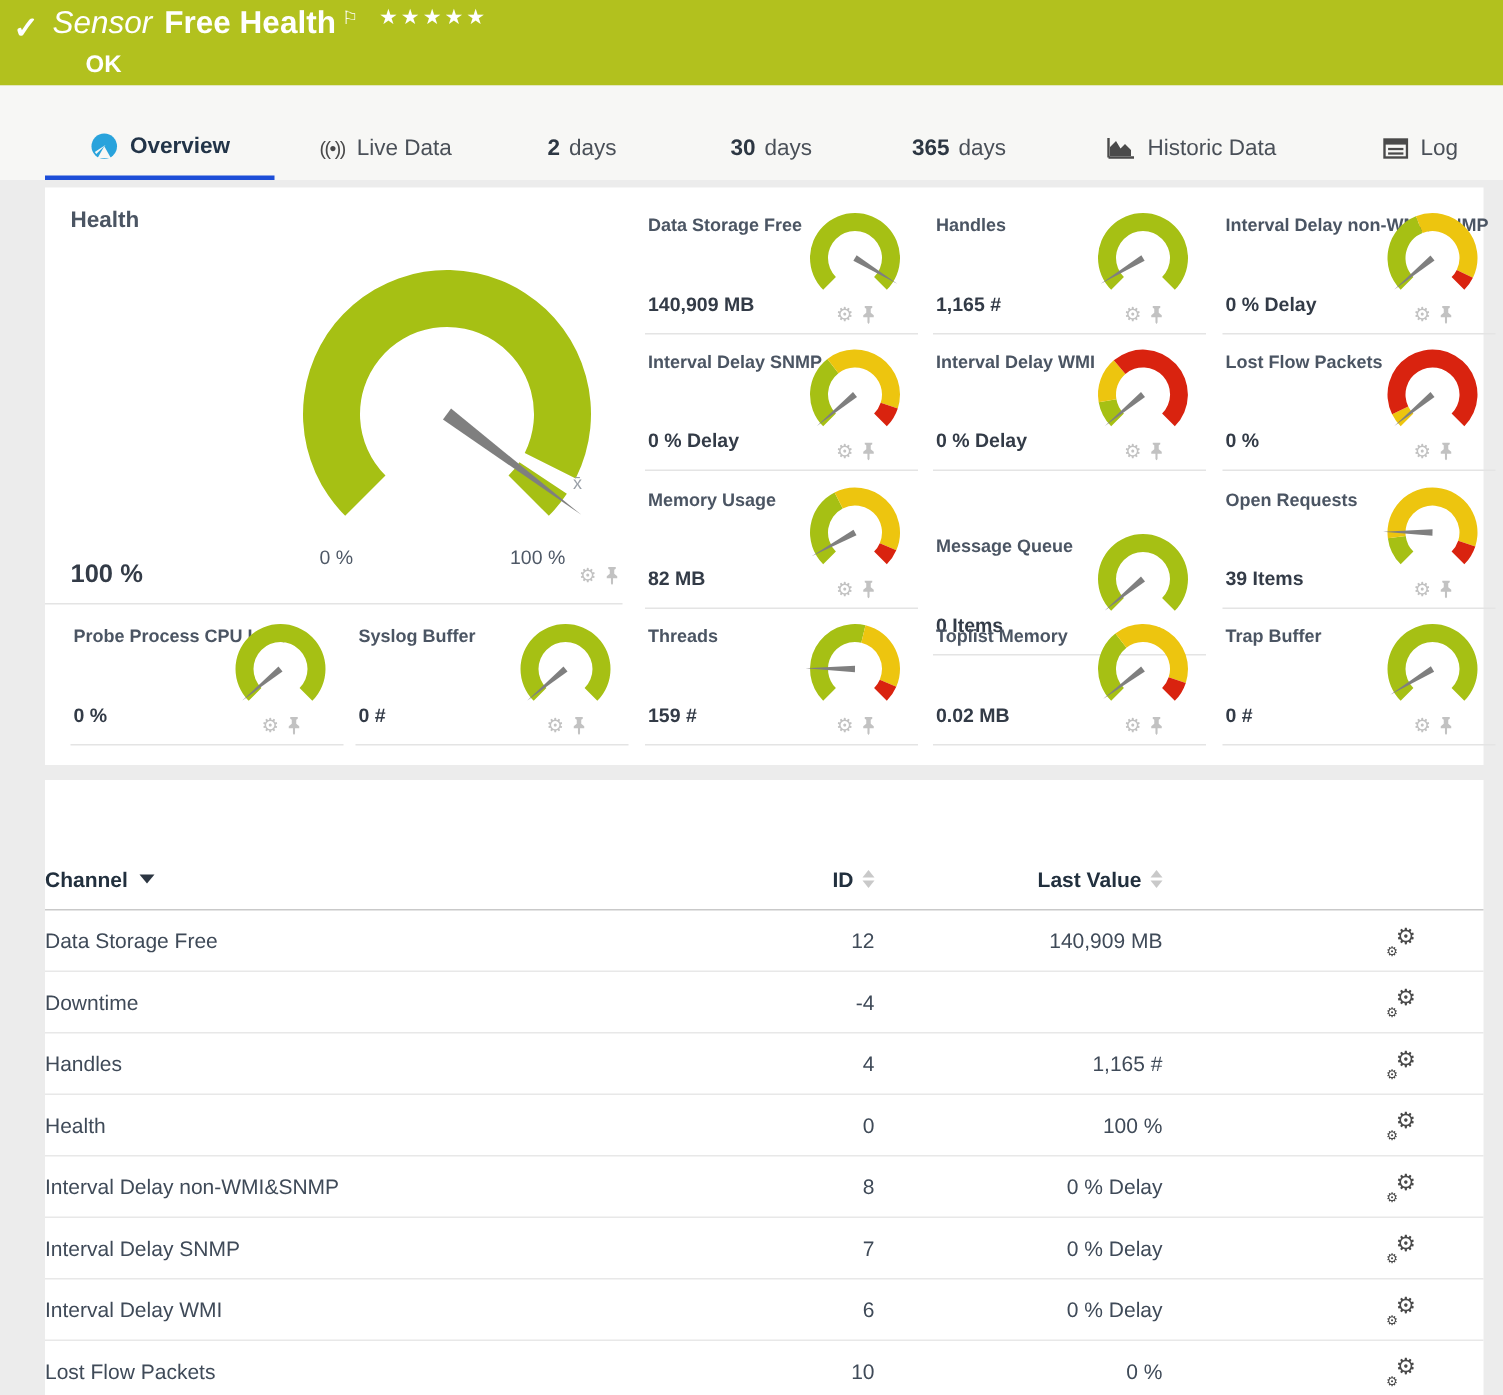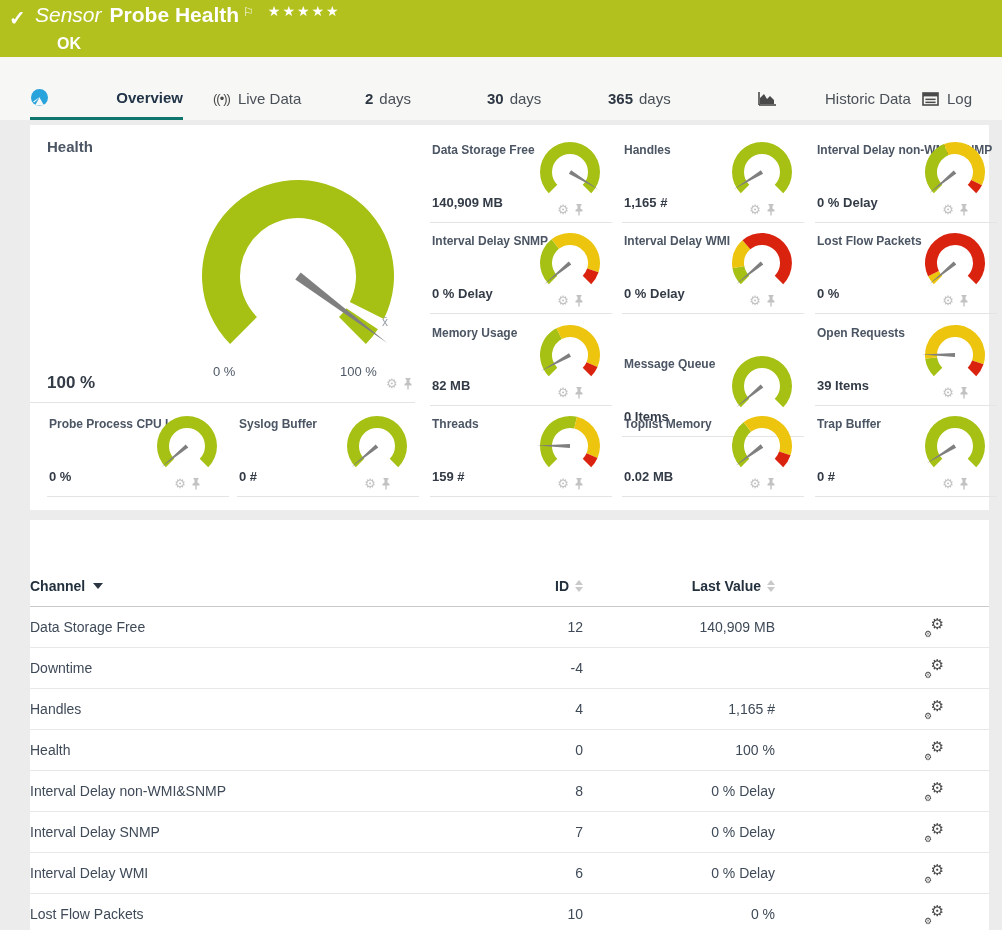--- a/index.html
+++ b/index.html
@@ -18,21 +18,21 @@
   .titlerow .sensor-name{ font-weight:bold; font-size:21px; }
   .titlerow .flag{ font-size:12px; vertical-align:super; margin-left:4px; }
   .titlerow .stars{ font-size:14px; letter-spacing:2px; margin-left:14px; vertical-align:6px; }
   .statusrow{ position:absolute; left:57px; top:35px; font-size:16px; font-weight:bold; }
   
   .tabbar{ position:relative; height:63px; background:#f7f7f5; }
   .tab{ position:absolute; top:0; bottom:0; display:flex; align-items:center; padding-top:20px;
         font-size:15px; color:#4a5058; cursor:pointer; white-space:nowrap; }
   .tab .ticon{ margin-right:8px; display:inline-flex; align-items:center; }
   .tab .num{ font-weight:bold; color:#2d3743; margin-right:6px; }
-  .tab.active{ left:30px; width:153px; justify-content:space-between; border-bottom:3px solid #0f766e;
+  .tab.active{ left:30px; width:153px; justify-content:center; border-bottom:3px solid #1d4ed8;
                color:#223448; font-weight:bold; }
   .broadcast{ font-size:13px; color:#4a4a4a; letter-spacing:-1px; }
   
   .panel{ position:absolute; left:30px; width:959px; background:#fff; }
   .panel-gauges{ top:125px; height:385px; }
   .panel-table{ top:520px; height:415px; }
   
   .health{ position:absolute; left:0; top:0; width:385px; height:278px; border-bottom:1px solid #e4e4e4; }
   .health-title{ position:absolute; left:17px; top:13px; font-size:15px; font-weight:bold; color:#4b5563; }
   .health-gauge{ position:absolute; left:153px; top:51px; }
@@ -69,21 +69,21 @@
   .gears .g2{ position:absolute; left:0; bottom:-2px; font-size:9px; }
   
   .gauge-ic, .hist-ic, .log-ic{ display:block; }
 </style>
 </head>
 <body>
 
 <header class="topbar">
   <span class="check">✓</span>
   <div class="titlerow">
-    <span class="sensor-type">Sensor</span><span class="sensor-name">Probe Health</span><span class="flag">⚐</span><span class="stars">★★★★★</span>
+    <span class="sensor-type">Sensor</span><span class="sensor-name">Free Health</span><span class="flag">⚐</span><span class="stars">★★★★★</span>
   </div>
   <div class="statusrow">OK</div>
 </header>
 
 <nav class="tabbar" id="tabbar">
     <div class="tab active">
       <span class="ticon">
         <svg class="gauge-ic" width="19" height="19" viewBox="0 0 19 19">
           <circle cx="9.5" cy="9.5" r="8.5" fill="#29a3dc"></circle>
           <polygon points="10.5,8.5 4.2,14.6 3.2,13.4" fill="#f7f7f5"></polygon>
@@ -103,21 +103,21 @@
       <span>days</span>
     </div>
     <div class="tab" style="left: 487px;">
       <span class="num">30</span>
       <span>days</span>
     </div>
     <div class="tab" style="left: 608px;">
       <span class="num">365</span>
       <span>days</span>
     </div>
-    <div class="tab" style="left: 758px; gap: 40px;">
+    <div class="tab" style="left: 738px;">
       <span class="ticon">
         <svg class="hist-ic" width="19" height="16" viewBox="0 0 19 16">
           <path d="M1,14 L1,1" stroke="#4a4a4a" stroke-width="1.6" fill="none"></path>
           <path d="M1,14 L18,14" stroke="#4a4a4a" stroke-width="1.6" fill="none"></path>
           <path d="M2,13 L2,7 L6,3 L9,8 L12,5 L16,9 L16,13 Z" fill="#4a4a4a"></path>
         </svg>
       </span>
       <span>Historic Data</span>
     </div>
     <div class="tab" style="left: 922px;">

